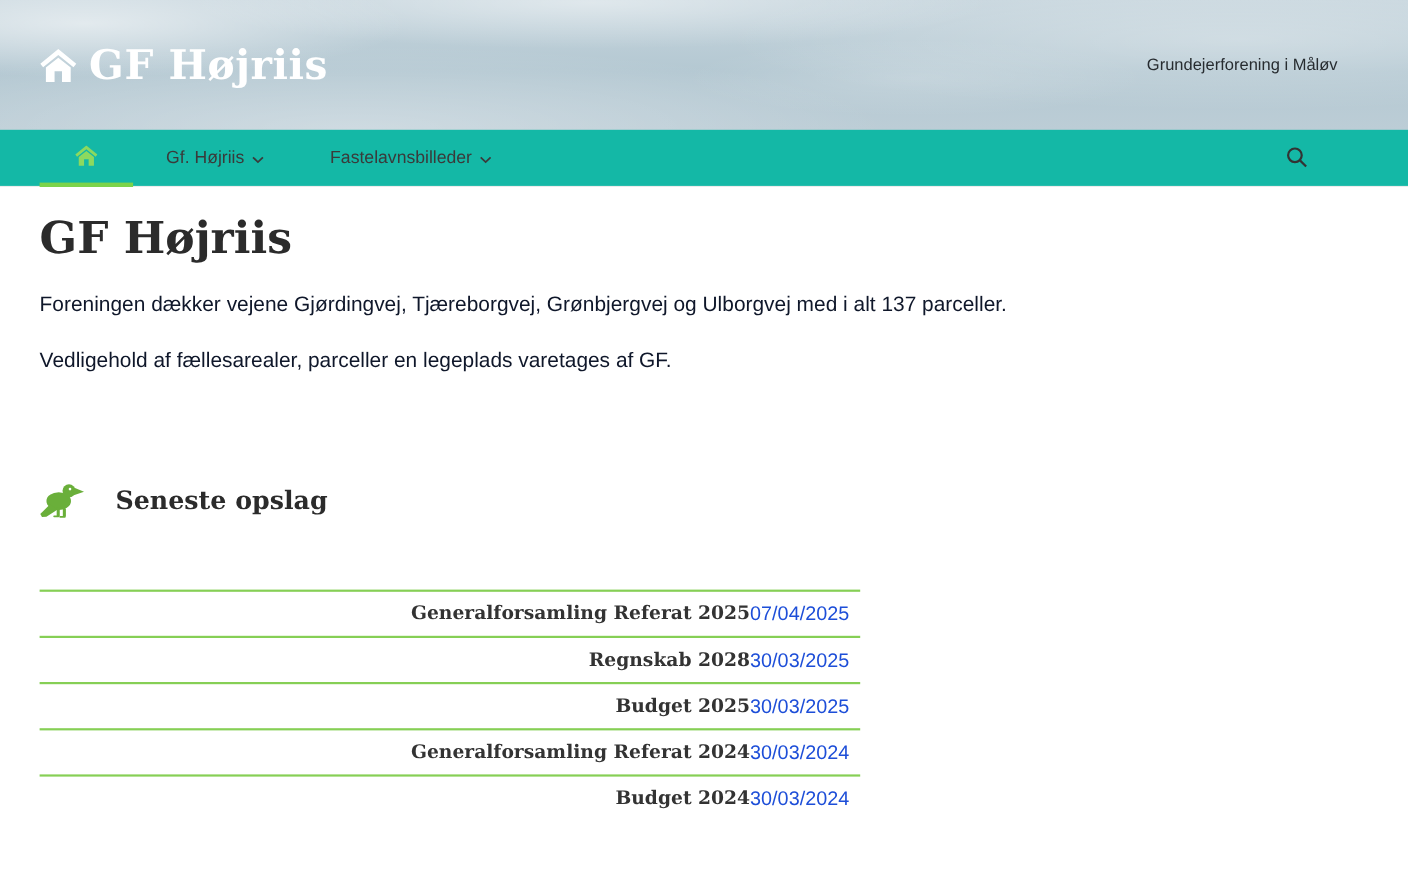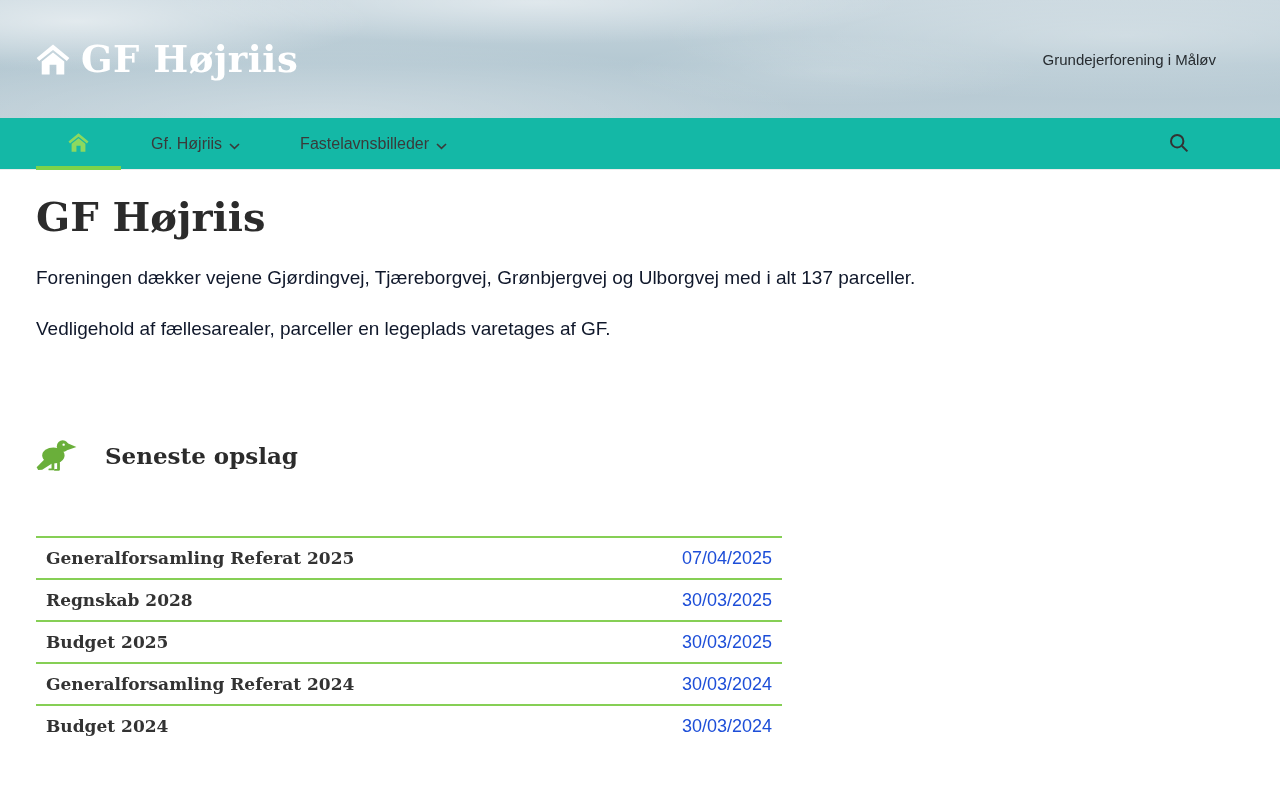--- a/index.html
+++ b/index.html
@@ -92,21 +92,21 @@
   }
   .crow { display: block; }
 
   .posts-table {
     margin-top: 63px;
     width: 746px;
   }
   .post-row {
     height: 42px;
     border-top: 2px solid #86cf55;
-    display: flex; align-items: center; justify-content: space-between;
+    display: flex; align-items: center; justify-content: flex-end;
     text-decoration: none; cursor: pointer;
   }
   .post-title {
     font-family: "DejaVu Serif", serif;
     font-weight: 700; font-size: 17px; color: #333333;
     padding-left: 10px;
   }
   .post-date {
     font-size: 18px; color: #1d4ed8;
     padding-right: 10px;

